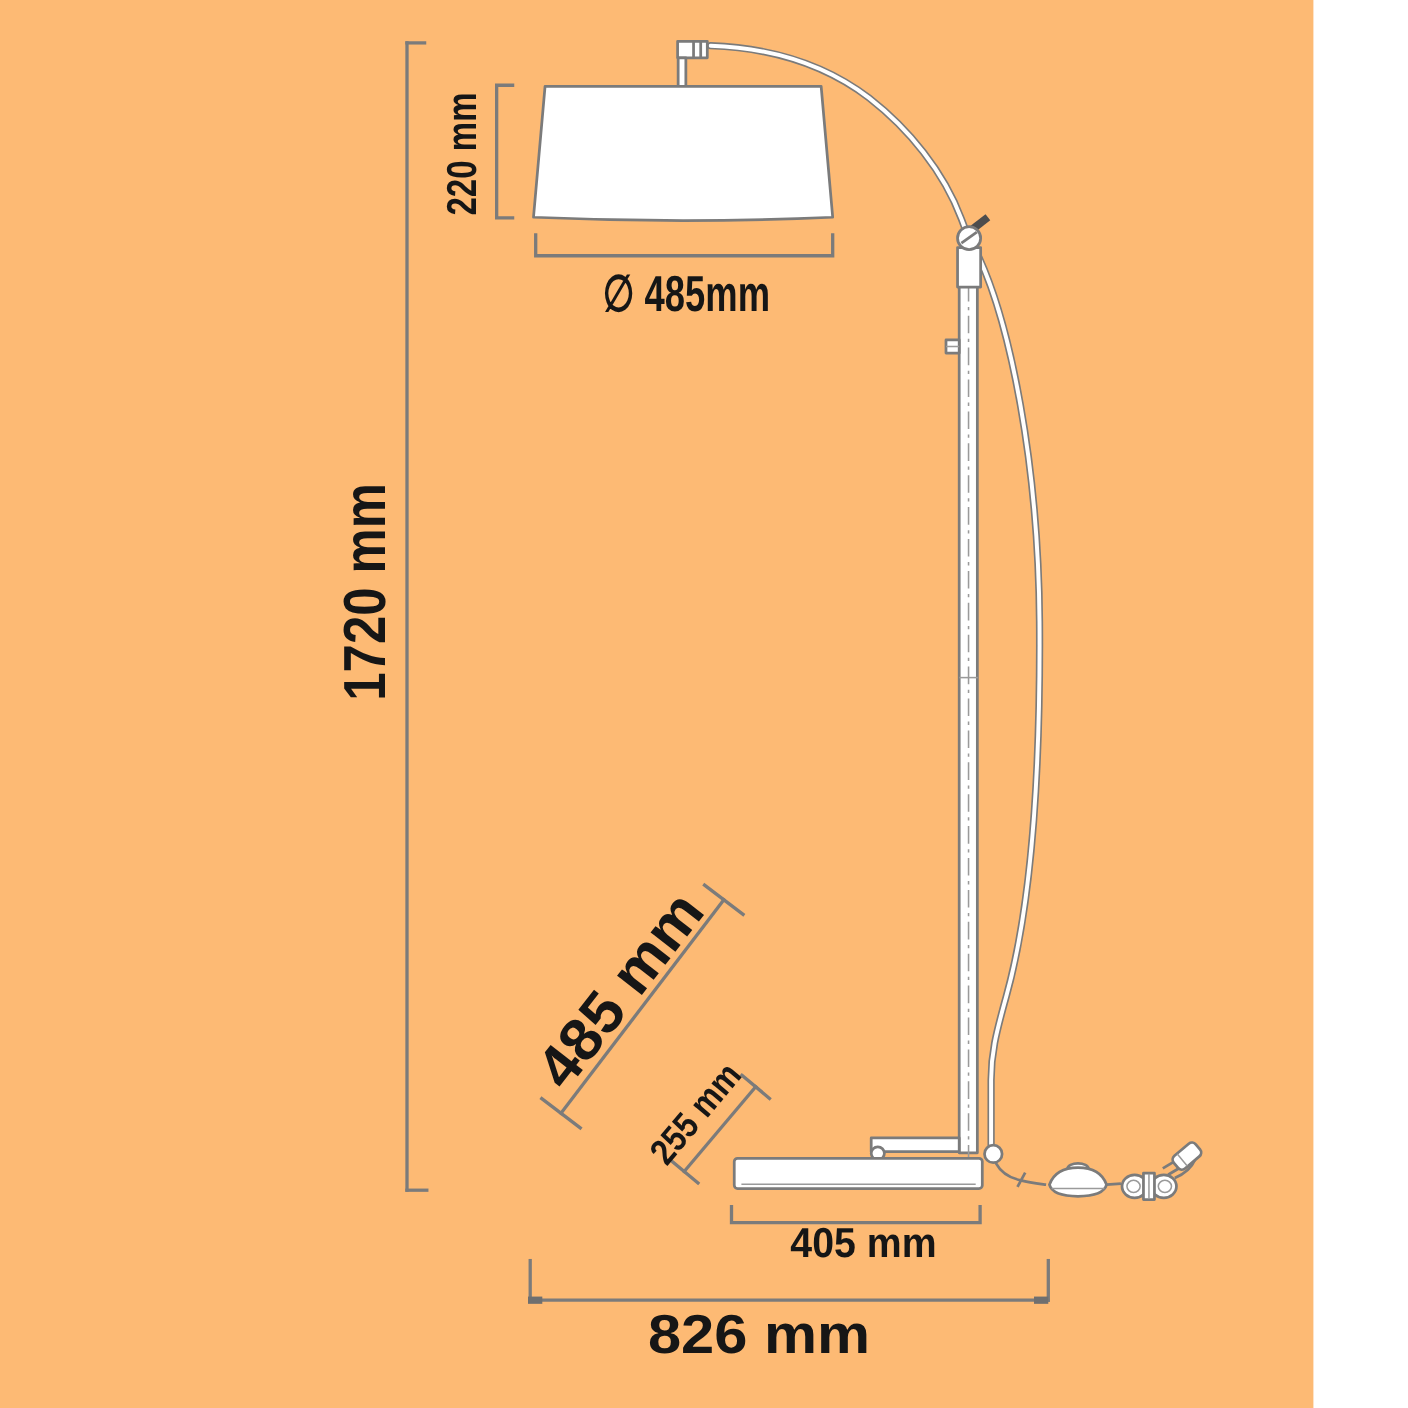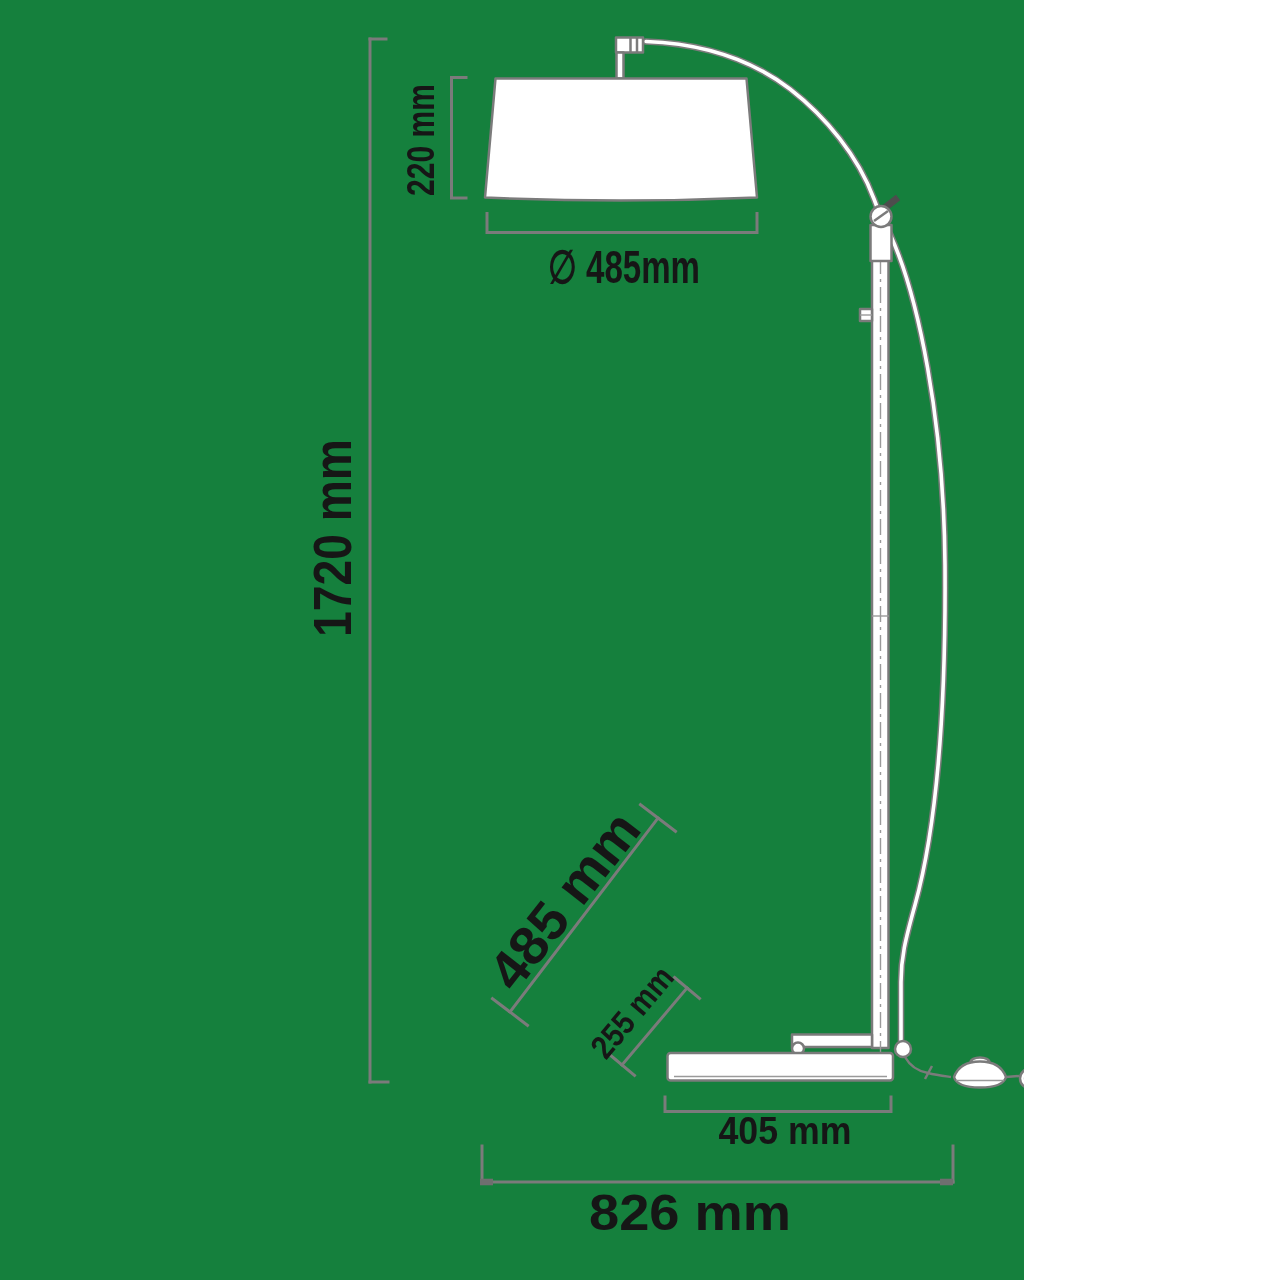--- a/index.html
+++ b/index.html
@@ -1,16 +1,16 @@
 <!DOCTYPE html>
 <html><head>
 <meta charset="utf-8">
 <style>
   html,body{margin:0;padding:0;background:#fff;}
-  #stage{position:relative;width:1024px;height:1280px;background:#15803d;overflow:hidden;
+  #stage{position:relative;width:1194px;height:1280px;background:#fdba74;overflow:hidden;
          font-family:"Liberation Sans",sans-serif;}
   svg{display:block;width:1280px;height:1280px;}
   .ln   {stroke:#7b7b7b;stroke-width:2.5;fill:none;stroke-linejoin:round;}
   .fill {stroke:#7b7b7b;stroke-width:2.5;fill:#ffffff;stroke-linejoin:round;}
   .thin {stroke:#9a9a9a;stroke-width:1.4;fill:none;}
   .tube-o{stroke:#7b7b7b;stroke-width:6.6;fill:none;stroke-linecap:round;}
   .tube-i{stroke:#ffffff;stroke-width:3.6;fill:none;stroke-linecap:round;}
   .dim  {stroke:#7b7b7b;stroke-width:3;fill:none;stroke-linecap:square;stroke-linejoin:miter;}
   .dimsq{fill:#6f6f6f;stroke:none;}
   .dark {fill:#4d4d4d;stroke:none;}

